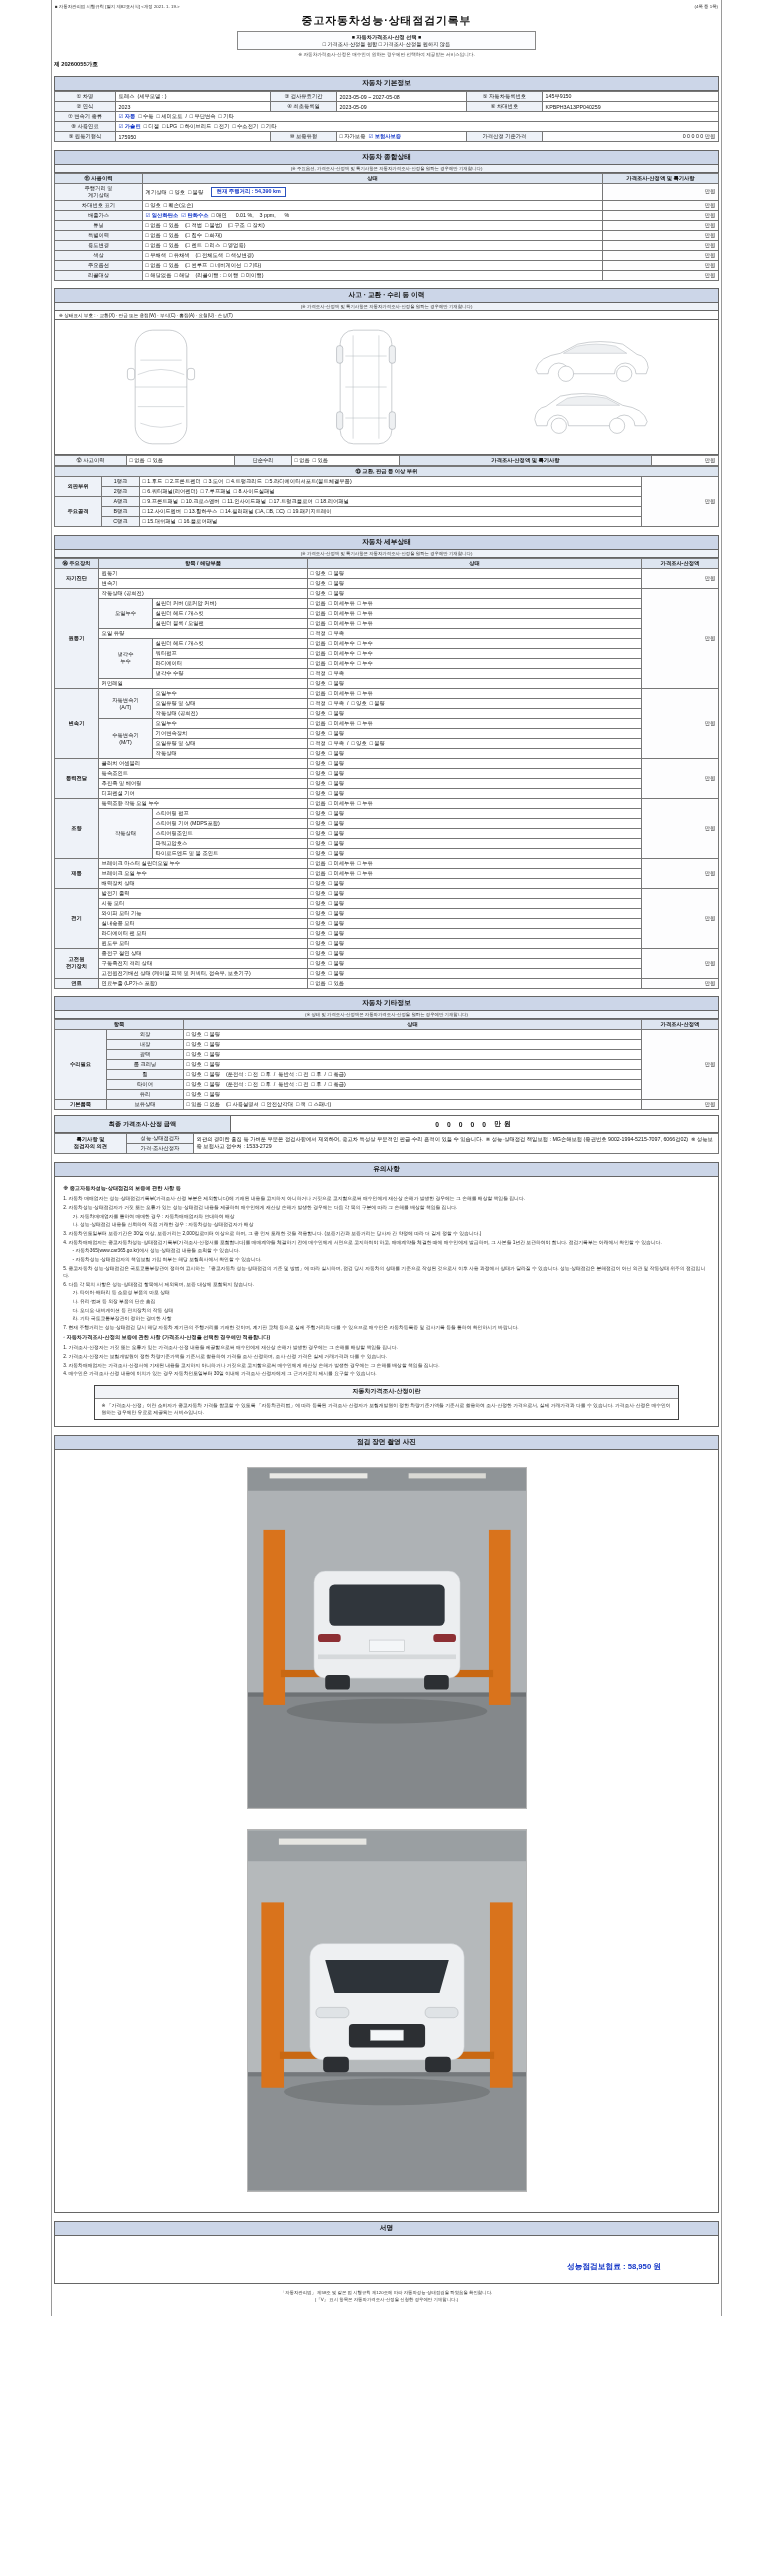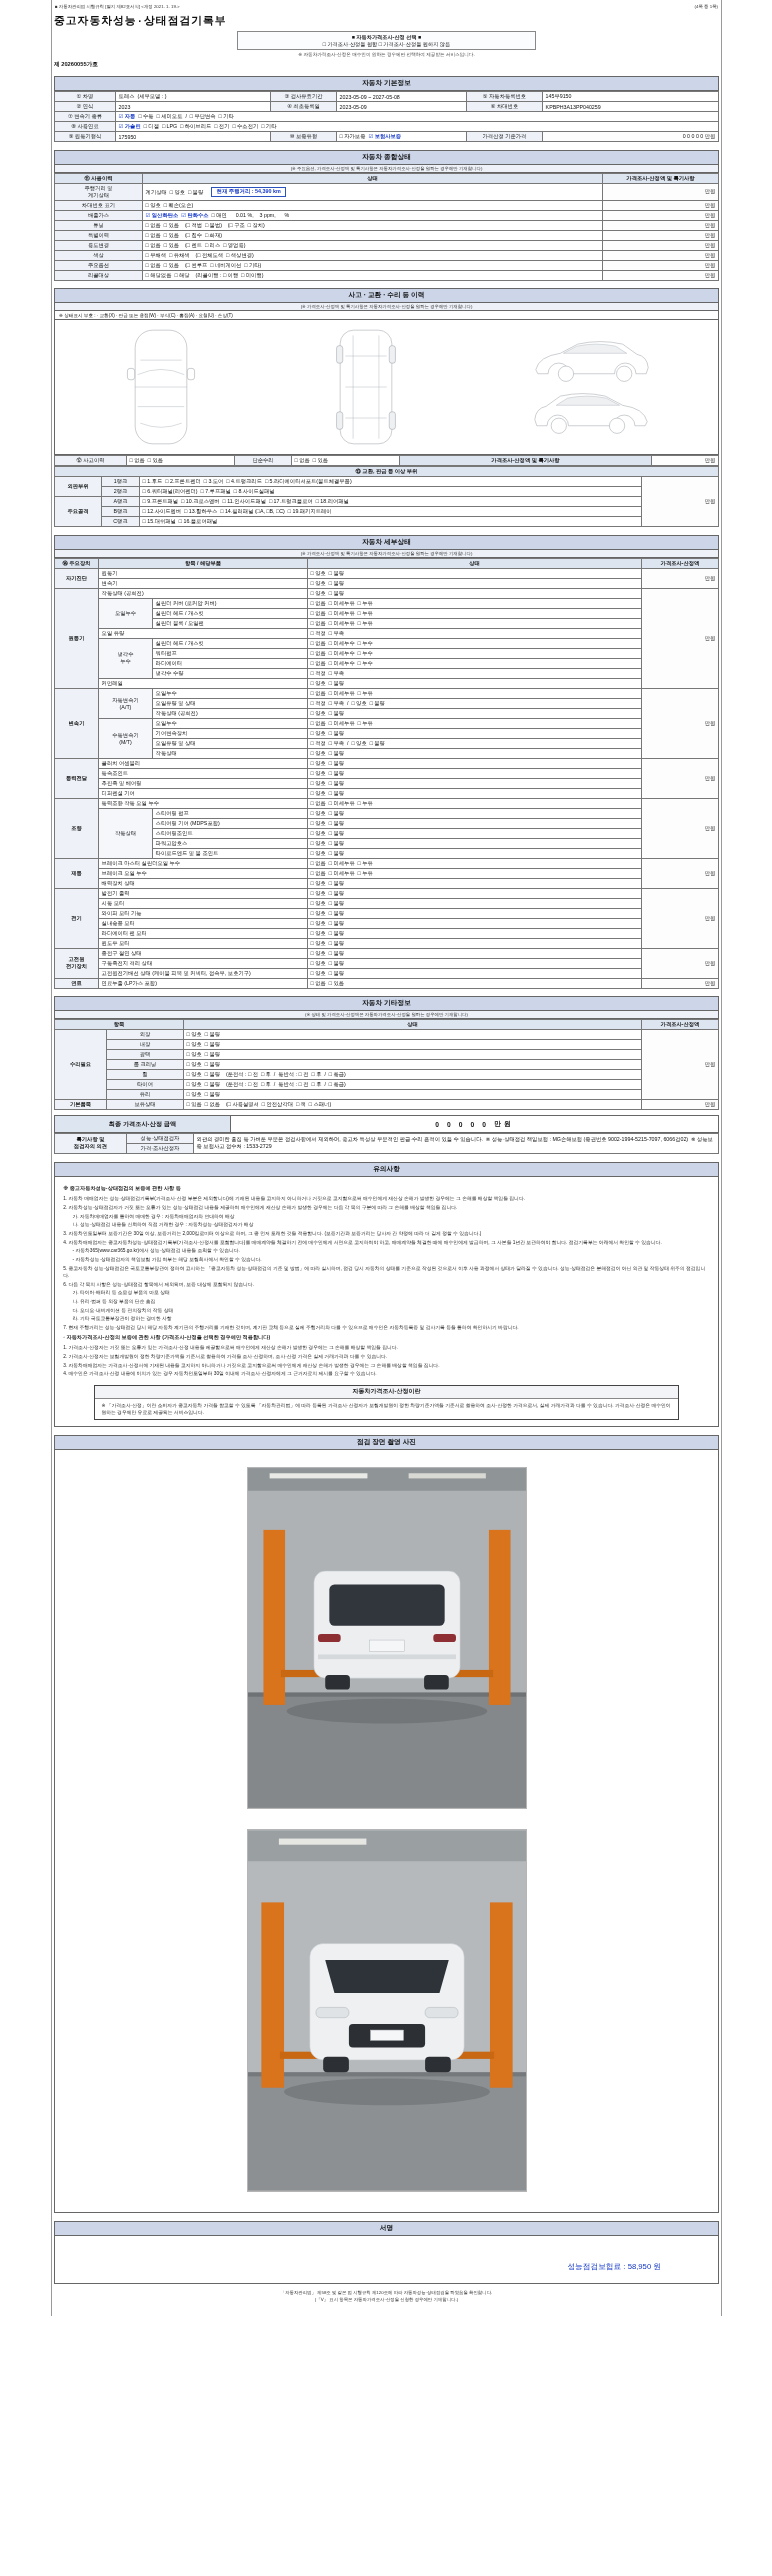--- a/index.html
+++ b/index.html
@@ -1,19 +1,19 @@
 <!DOCTYPE html>
 <html style="font-size:8.2px"><head>
 <meta charset="utf-8">
 <style>
   html,body{margin:0;padding:0;background:#fff;color:#111;font-family:"Liberation Sans","DejaVu Sans",sans-serif;}
   body{width:773px;}
   .sheet{width:665px;margin:0 auto;padding:3.1px 2.1px 13.4px;outline:0.5px solid #9a9a9a;}
   .topline{display:flex;justify-content:space-between;font-size:4.4px;color:#333;padding:0.5px 1px;}
-  h1{font-size:10.8px;margin:5.2px 0 3.1px;letter-spacing:1px;font-family:Liberation Mono, monospace;}
+  h1{font-size:10.8px;text-align:center;margin:5.2px 0 3.1px;letter-spacing:1px;}
   .subbox{width:289px;margin:0 auto;border:0.5px solid #888;padding:1.5px 4.1px;text-align:center;font-size:5.2px;background:#fbfcfe;}
   .sub1{font-weight:bold;}
   .subnote{text-align:center;font-size:4.6px;color:#444;margin-top:1.5px;}
   .docno{font-size:5.7px;font-weight:bold;margin:4.1px 0 1px;}
   .secbar{border:0.5px solid #666;background:#ccd6e8;text-align:center;font-weight:bold;font-size:6.7px;padding:2.1px 0;margin-top:7.2px;}
   .secnote{border:0.5px solid #666;border-top:none;background:#eef2f8;text-align:center;font-size:4.4px;padding:1px 0;color:#333;}
   table.t{width:100%;border-collapse:collapse;table-layout:fixed;}
   .t td{border:0.5px solid #777;padding:1px 2.6px;font-size:5.3px;vertical-align:middle;white-space:pre-wrap;word-break:break-all;}
   .lab{background:#eef2f8;text-align:center;}
   .g{background:#eef2f8;text-align:center;font-weight:bold;}
@@ -32,21 +32,21 @@
   .noticebody{padding:5.2px 8.2px 6.2px;font-size:4.8px;line-height:1.5;color:#222;}
   .noticebody p{margin:1.5px 0;}
   .noticebody .nh{font-weight:bold;font-size:5.2px;margin:3.1px 0 2.1px;}
   .noticebody .subi{margin-left:9.3px;}
   .defbox{border:0.8px solid #444;margin:7.2px 31px 0;}
   .deftitle{text-align:center;font-weight:bold;font-size:6px;border-bottom:0.5px solid #888;background:#f2f4f8;padding:1.5px 0;}
   .defbody{font-size:4.8px;padding:3.1px 6.2px;line-height:1.5;color:#222;}
   .photo-wrap{border:0.5px solid #666;border-top:none;padding:17.5px 0 20.6px;display:flex;flex-direction:column;align-items:center;gap:19.6px;background:#fff;}
   .photo{display:block;border:0.5px solid #b5b5b5;}
   .signarea{border:0.5px solid #666;border-top:none;min-height:47px;position:relative;background:#fff;}
-  .fee{position:absolute;right:57px;bottom:10.3px;font-size:7.7px;font-weight:normal;color:#1437c8;}
+  .fee{position:absolute;right:57px;bottom:10.3px;font-size:7.7px;font-weight:bold;color:#1437c8;}
   .footer{font-size:4.4px;color:#333;text-align:center;margin-top:5.2px;line-height:1.6;}
   svg.diag{background:#fff;}
 </style>
 </head>
 <body>
 
 <div class="sheet">
 
   <div class="topline">
     <span>■ 자동차관리법 시행규칙 [별지 제82호서식] &lt;개정 2021. 1. 19.&gt;</span>

